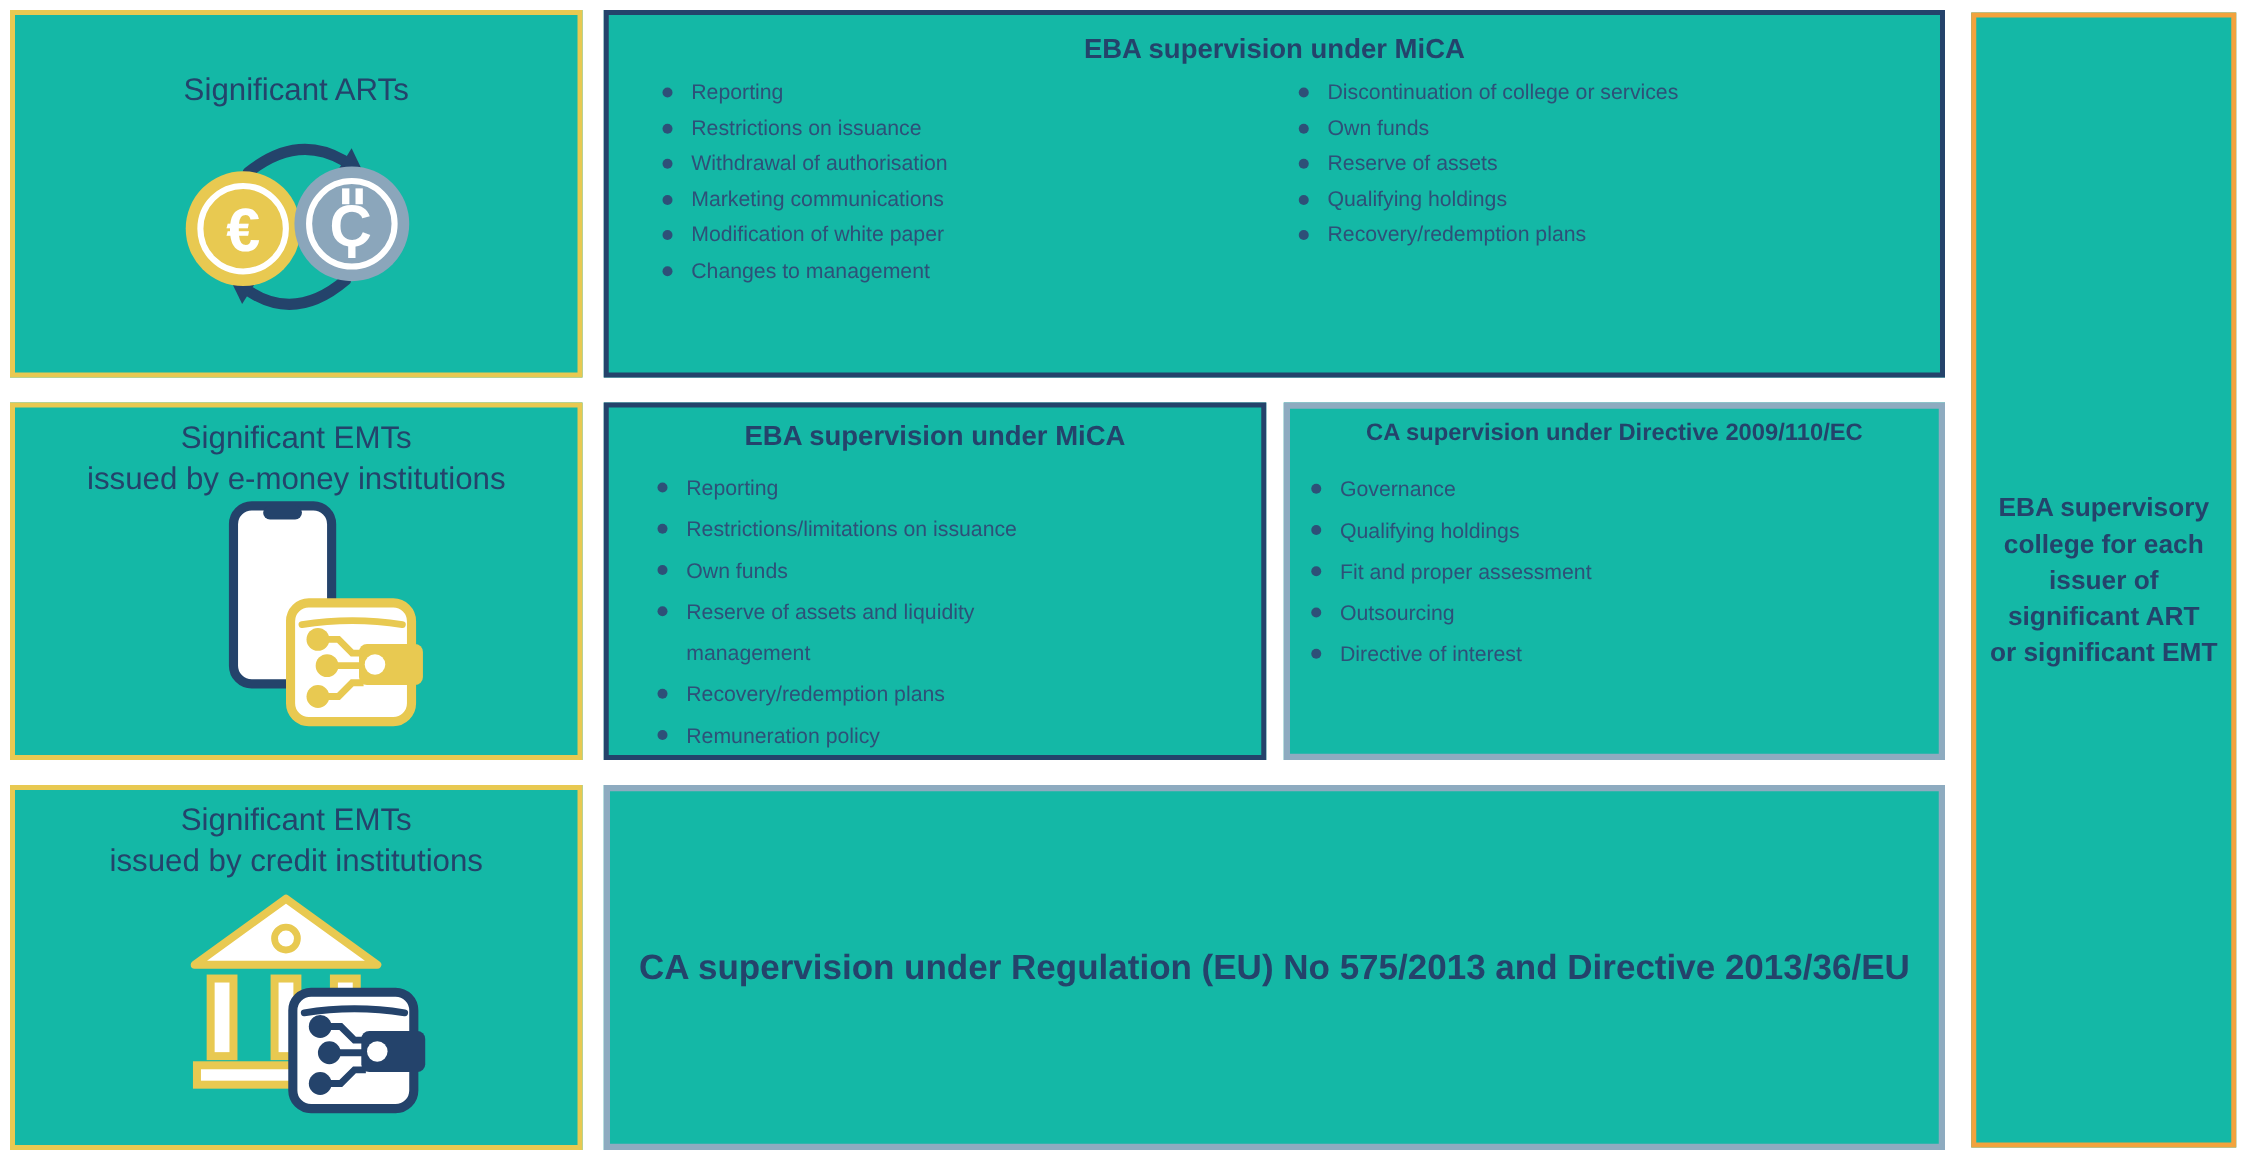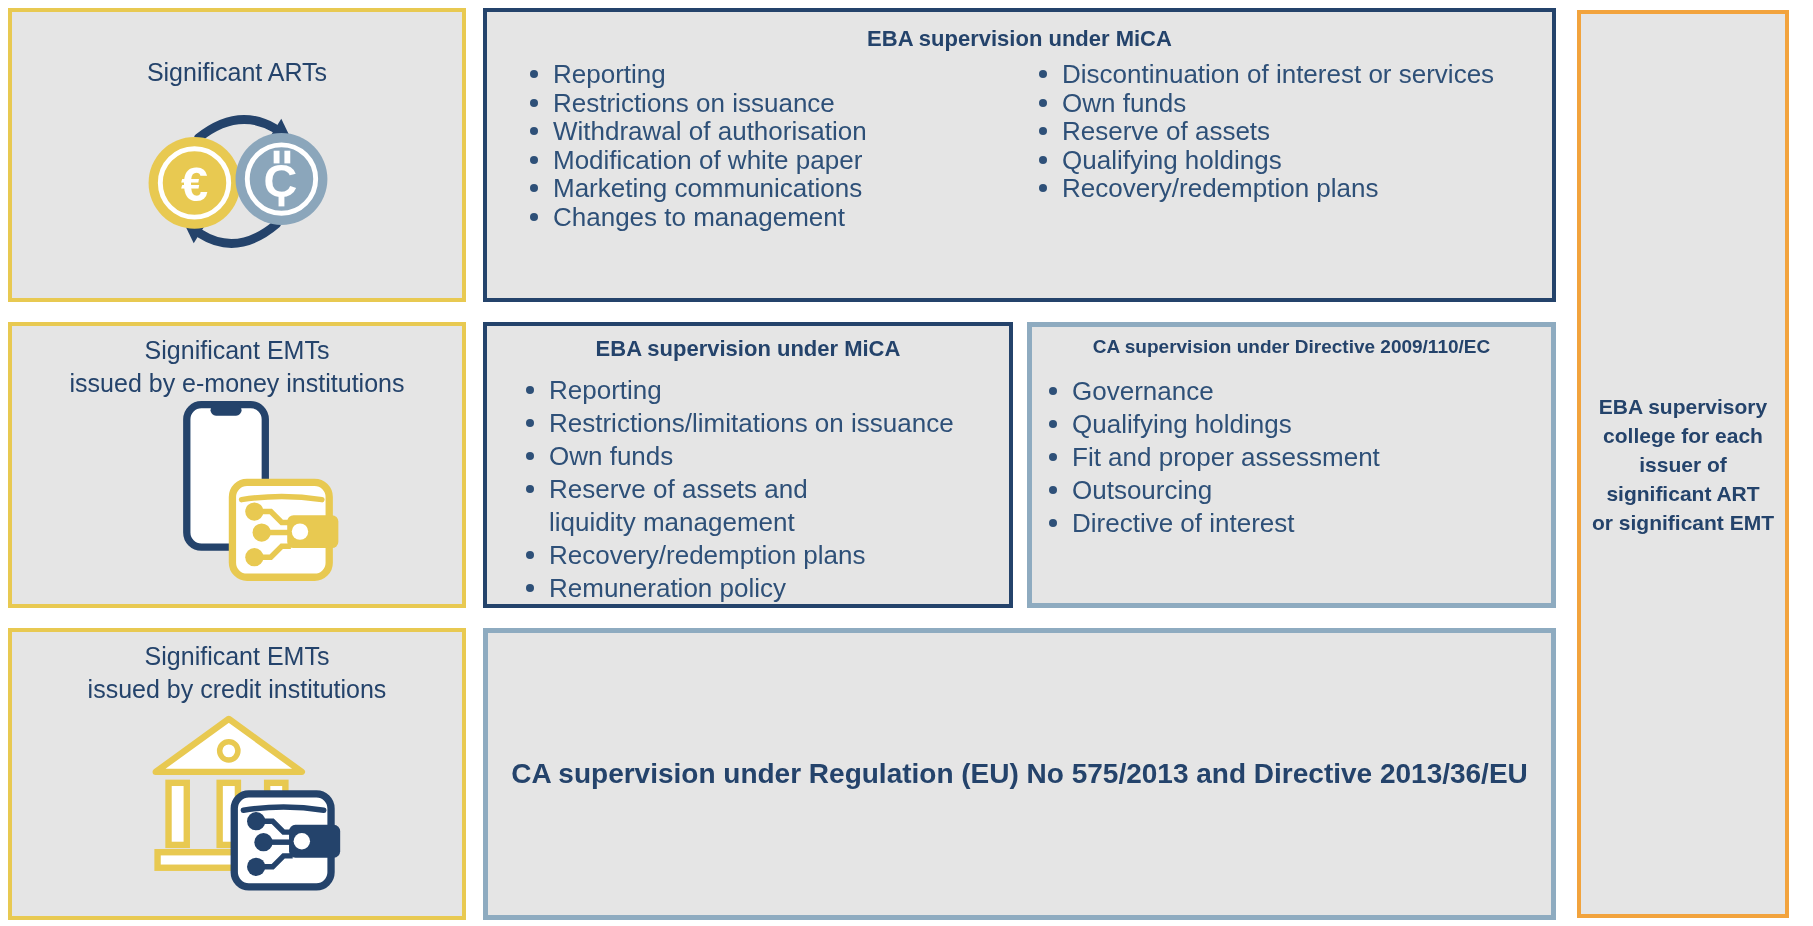--- a/index.html
+++ b/index.html
@@ -9,41 +9,41 @@
     --lblue:#8EABC0;
     --orange:#F2A33D;
     --coinblue:#8BA6BB;
   }
   *{box-sizing:border-box;margin:0;padding:0;}
   html,body{background:#fff;}
   .canvas{
     position:relative;width:1813px;height:926px;background:#fff;
     font-family:"Liberation Sans", sans-serif;overflow:hidden;
   }
-  .box{position:absolute;background:#e5e5e5;}
+  .box{position:absolute;background:#14b8a6;}
   
   #art-box{left:8px;top:8px;width:458px;height:294px;border:4px solid var(--yellow);}
   #emoney-box{left:8px;top:322px;width:458px;height:286px;border:4px solid var(--yellow);}
   #credit-box{left:8px;top:628px;width:458px;height:292px;border:4px solid var(--yellow);}
   
   #mica-top{left:483px;top:8px;width:1073px;height:294px;border:4px solid var(--navy);}
   #mica-mid{left:483px;top:322px;width:530px;height:286px;border:4px solid var(--navy);}
   #ca-directive{left:1027px;top:322px;width:529px;height:286px;border:5px solid var(--lblue);}
   #ca-regulation{left:483px;top:628px;width:1073px;height:292px;border:5px solid var(--lblue);
     display:flex;align-items:center;justify-content:center;}
   
   #college{left:1577px;top:10px;width:212px;height:908px;border:4px solid var(--orange);
     display:flex;align-items:center;justify-content:center;}
 
   .box-title{font-weight:bold;color:var(--navy);text-align:center;}
   #mica-top .box-title{font-size:22px;padding-top:14px;}
   #mica-mid .box-title{font-size:22px;padding-top:10px;}
   #ca-directive .box-title{font-size:19px;padding-top:9px;white-space:nowrap;}
 
-  ul.bullets{list-style:none;position:absolute;color:var(--body-text);font-size:26px;}
+  ul.bullets{list-style:none;position:absolute;color:var(--body-text);font-size:17px;}
   .bullets li{position:relative;padding-left:26px;}
   .bullets li::before{content:"";position:absolute;left:3px;width:8px;height:8px;
     border-radius:50%;background:var(--body-text);}
   .tight li{line-height:28.5px;}
   .tight li::before{top:10px;}
   .loose li{line-height:33px;}
   .loose li::before{top:12px;}
   #mica-top .col-left{left:40px;top:48px;}
   #mica-top .col-right{left:549px;top:48px;}
   #mica-mid .bullets{left:36px;top:48px;}
@@ -140,26 +140,26 @@
       </svg>
     </div>
   </div>
 
   <div class="box" id="mica-top">
     <div class="box-title">EBA supervision under MiCA</div>
     <ul class="bullets tight col-left">
       <li>Reporting</li>
       <li>Restrictions on issuance</li>
       <li>Withdrawal of authorisation</li>
+      <li>Marketing communications</li>
       <li>Modification of white paper</li>
-      <li>Marketing communications</li>
       <li>Changes to management</li>
     </ul>
     <ul class="bullets tight col-right">
-      <li>Discontinuation of interest or services</li>
+      <li>Discontinuation of college or services</li>
       <li>Own funds</li>
       <li>Reserve of assets</li>
       <li>Qualifying holdings</li>
       <li>Recovery/redemption plans</li>
     </ul>
   </div>
 
   <div class="box" id="mica-mid">
     <div class="box-title">EBA supervision under MiCA</div>
     <ul class="bullets loose">

